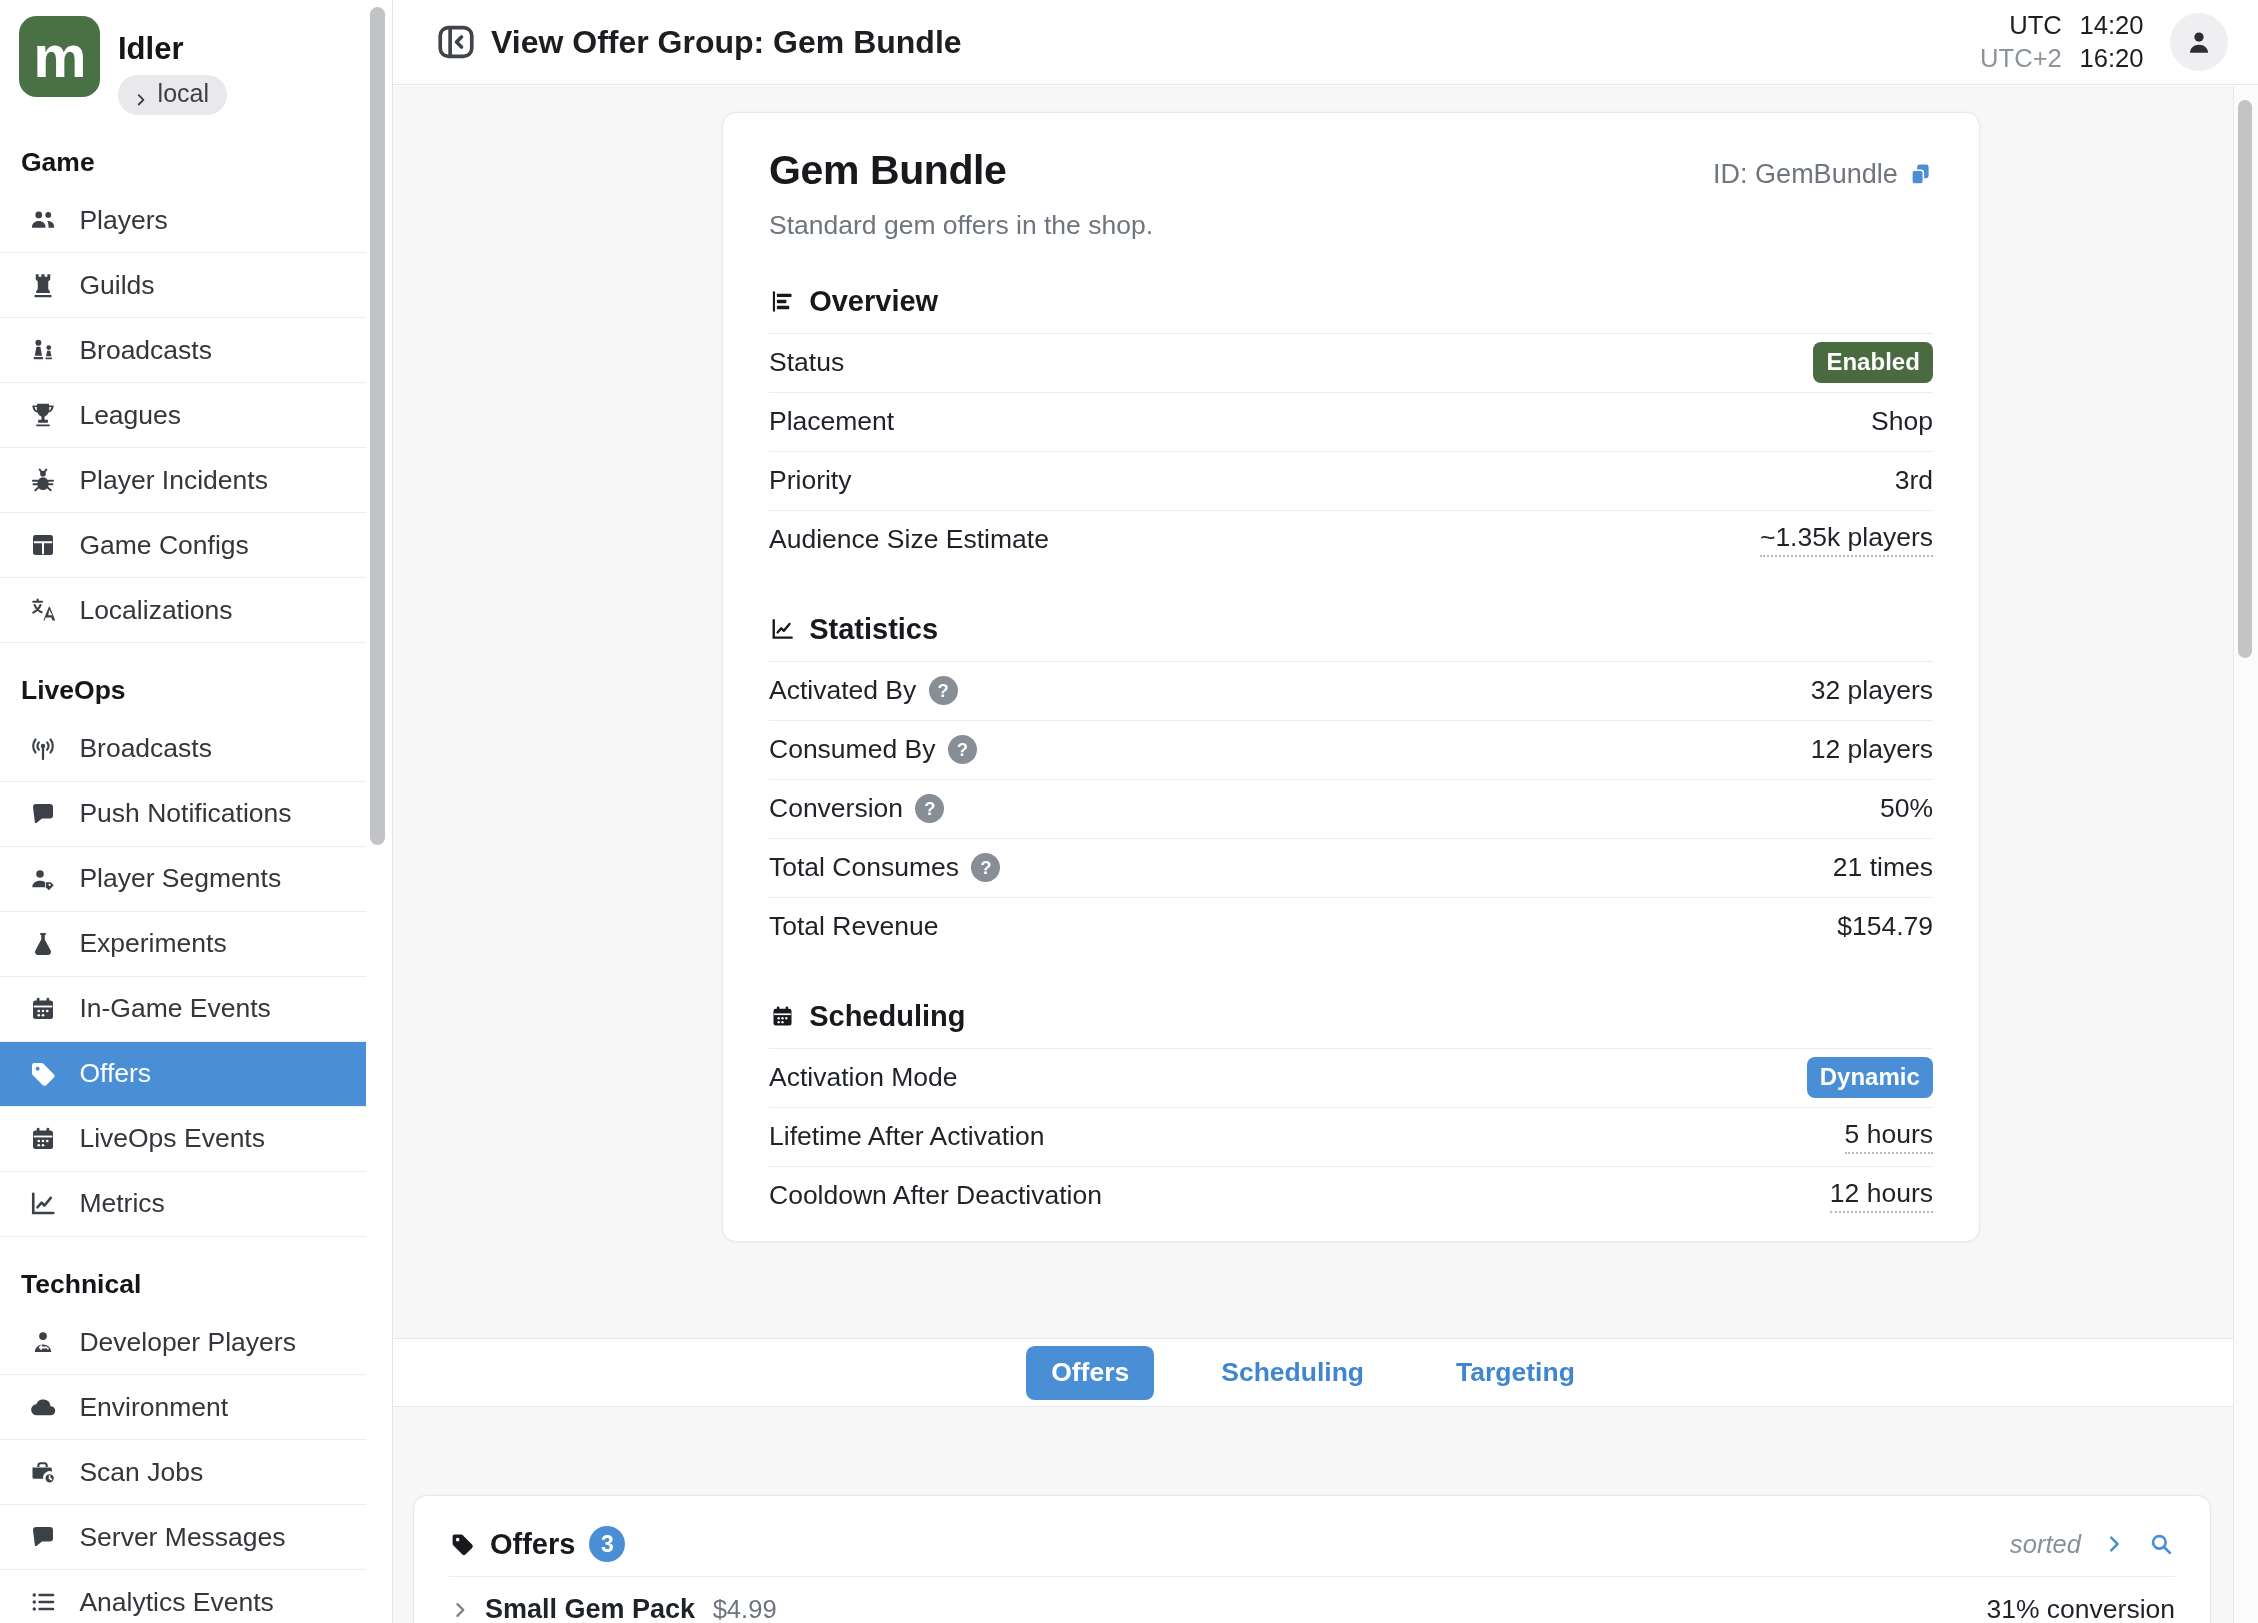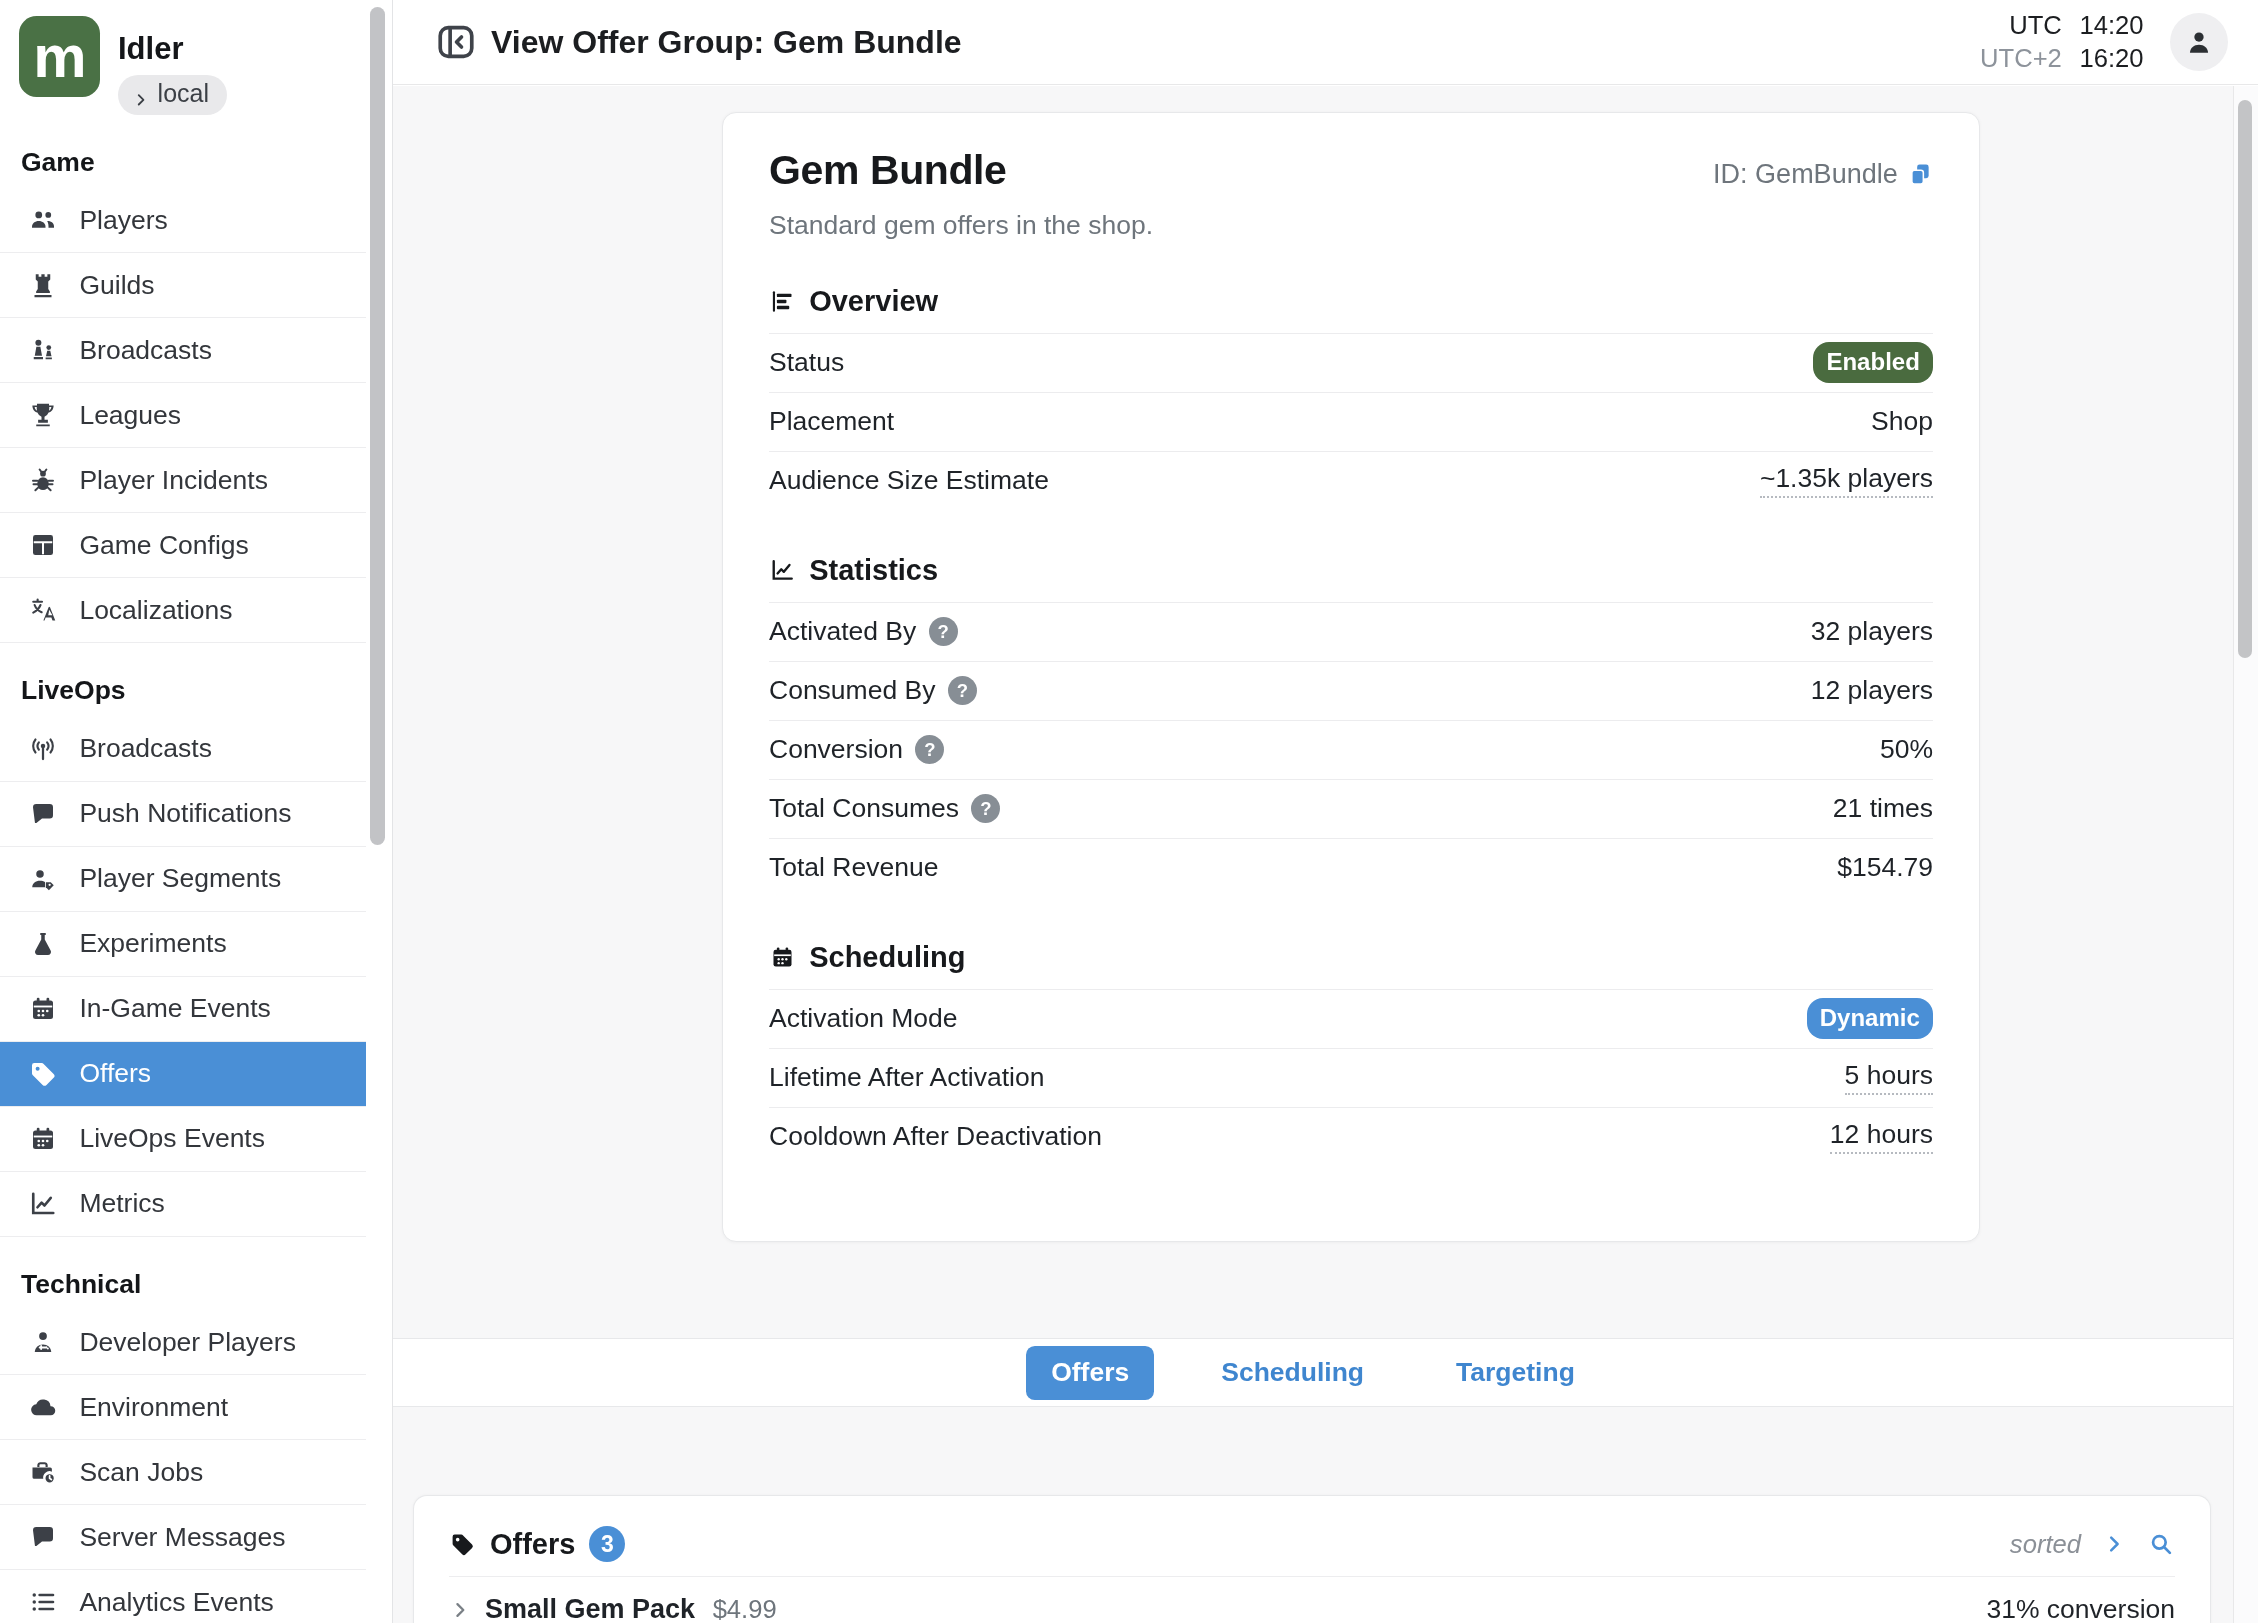--- a/index.html
+++ b/index.html
@@ -57,21 +57,21 @@
   .og-title-row .icon svg{width:27px;height:27px;}
   .og-title-row h2{font-size:29px;font-weight:800;margin:0;}
   .og-rows{margin-top:15px;}
   .og-row{display:flex;justify-content:space-between;align-items:center;height:58px;
           border-top:1.8px solid #ececee;}
   .og-label{display:flex;align-items:center;gap:12.4px;font-size:26.5px;color:#1f2328;}
   .help{width:29px;height:29px;border-radius:50%;background:#878e95;color:#fff;font-size:18.5px;
         font-weight:700;display:flex;align-items:center;justify-content:center;cursor:pointer;}
   .og-value{font-size:26.5px;color:#1f2328;}
   .og-value.dotted{border-bottom:2.6px dotted #b6bac0;padding-bottom:2.6px;cursor:help;}
-  .badge{font-size:24px;font-weight:700;color:#fff;border-radius:16px;padding:5.3px 13.2px 7px;}
+  .badge{font-size:24px;font-weight:700;color:#fff;border-radius:8px;padding:5.3px 13.2px 7px;}
   .badge.green{background:#4a6b3f;}
   .badge.blue{background:#4a8fd6;}
   
   #tabband{position:absolute;left:0;right:25px;top:1252px;height:69px;background:#fff;
            border-top:1.8px solid #e7e8ea;border-bottom:1.8px solid #e7e8ea;
            display:flex;align-items:center;justify-content:center;gap:42px;box-sizing:border-box;}
   .tab{background:none;border:none;font-family:inherit;font-size:26.5px;font-weight:700;
        color:#3f86cf;cursor:pointer;padding:11.5px 25px;border-radius:8.8px;}
   .tab.tab-active{background:#4a8fd6;color:#fff;}
   
@@ -405,20 +405,26 @@
                 <span class="badge green">Enabled</span>
               </div>
               <div class="og-row">
                 <span class="og-label">
                   <span>Placement</span>
                 </span>
                 <span class="og-value">Shop</span>
               </div>
               <div class="og-row">
                 <span class="og-label">
+                  <span>Priority</span>
+                </span>
+                <span class="og-value">3rd</span>
+              </div>
+              <div class="og-row">
+                <span class="og-label">
                   <span>Audience Size Estimate</span>
                 </span>
                 <span class="og-value dotted">~1.35k players</span>
               </div>
             </div>
           </section>
           <section class="og-section">
             <div class="og-title-row">
               <span class="icon">
                 <svg viewBox="0 0 24 24" fill="currentColor">

